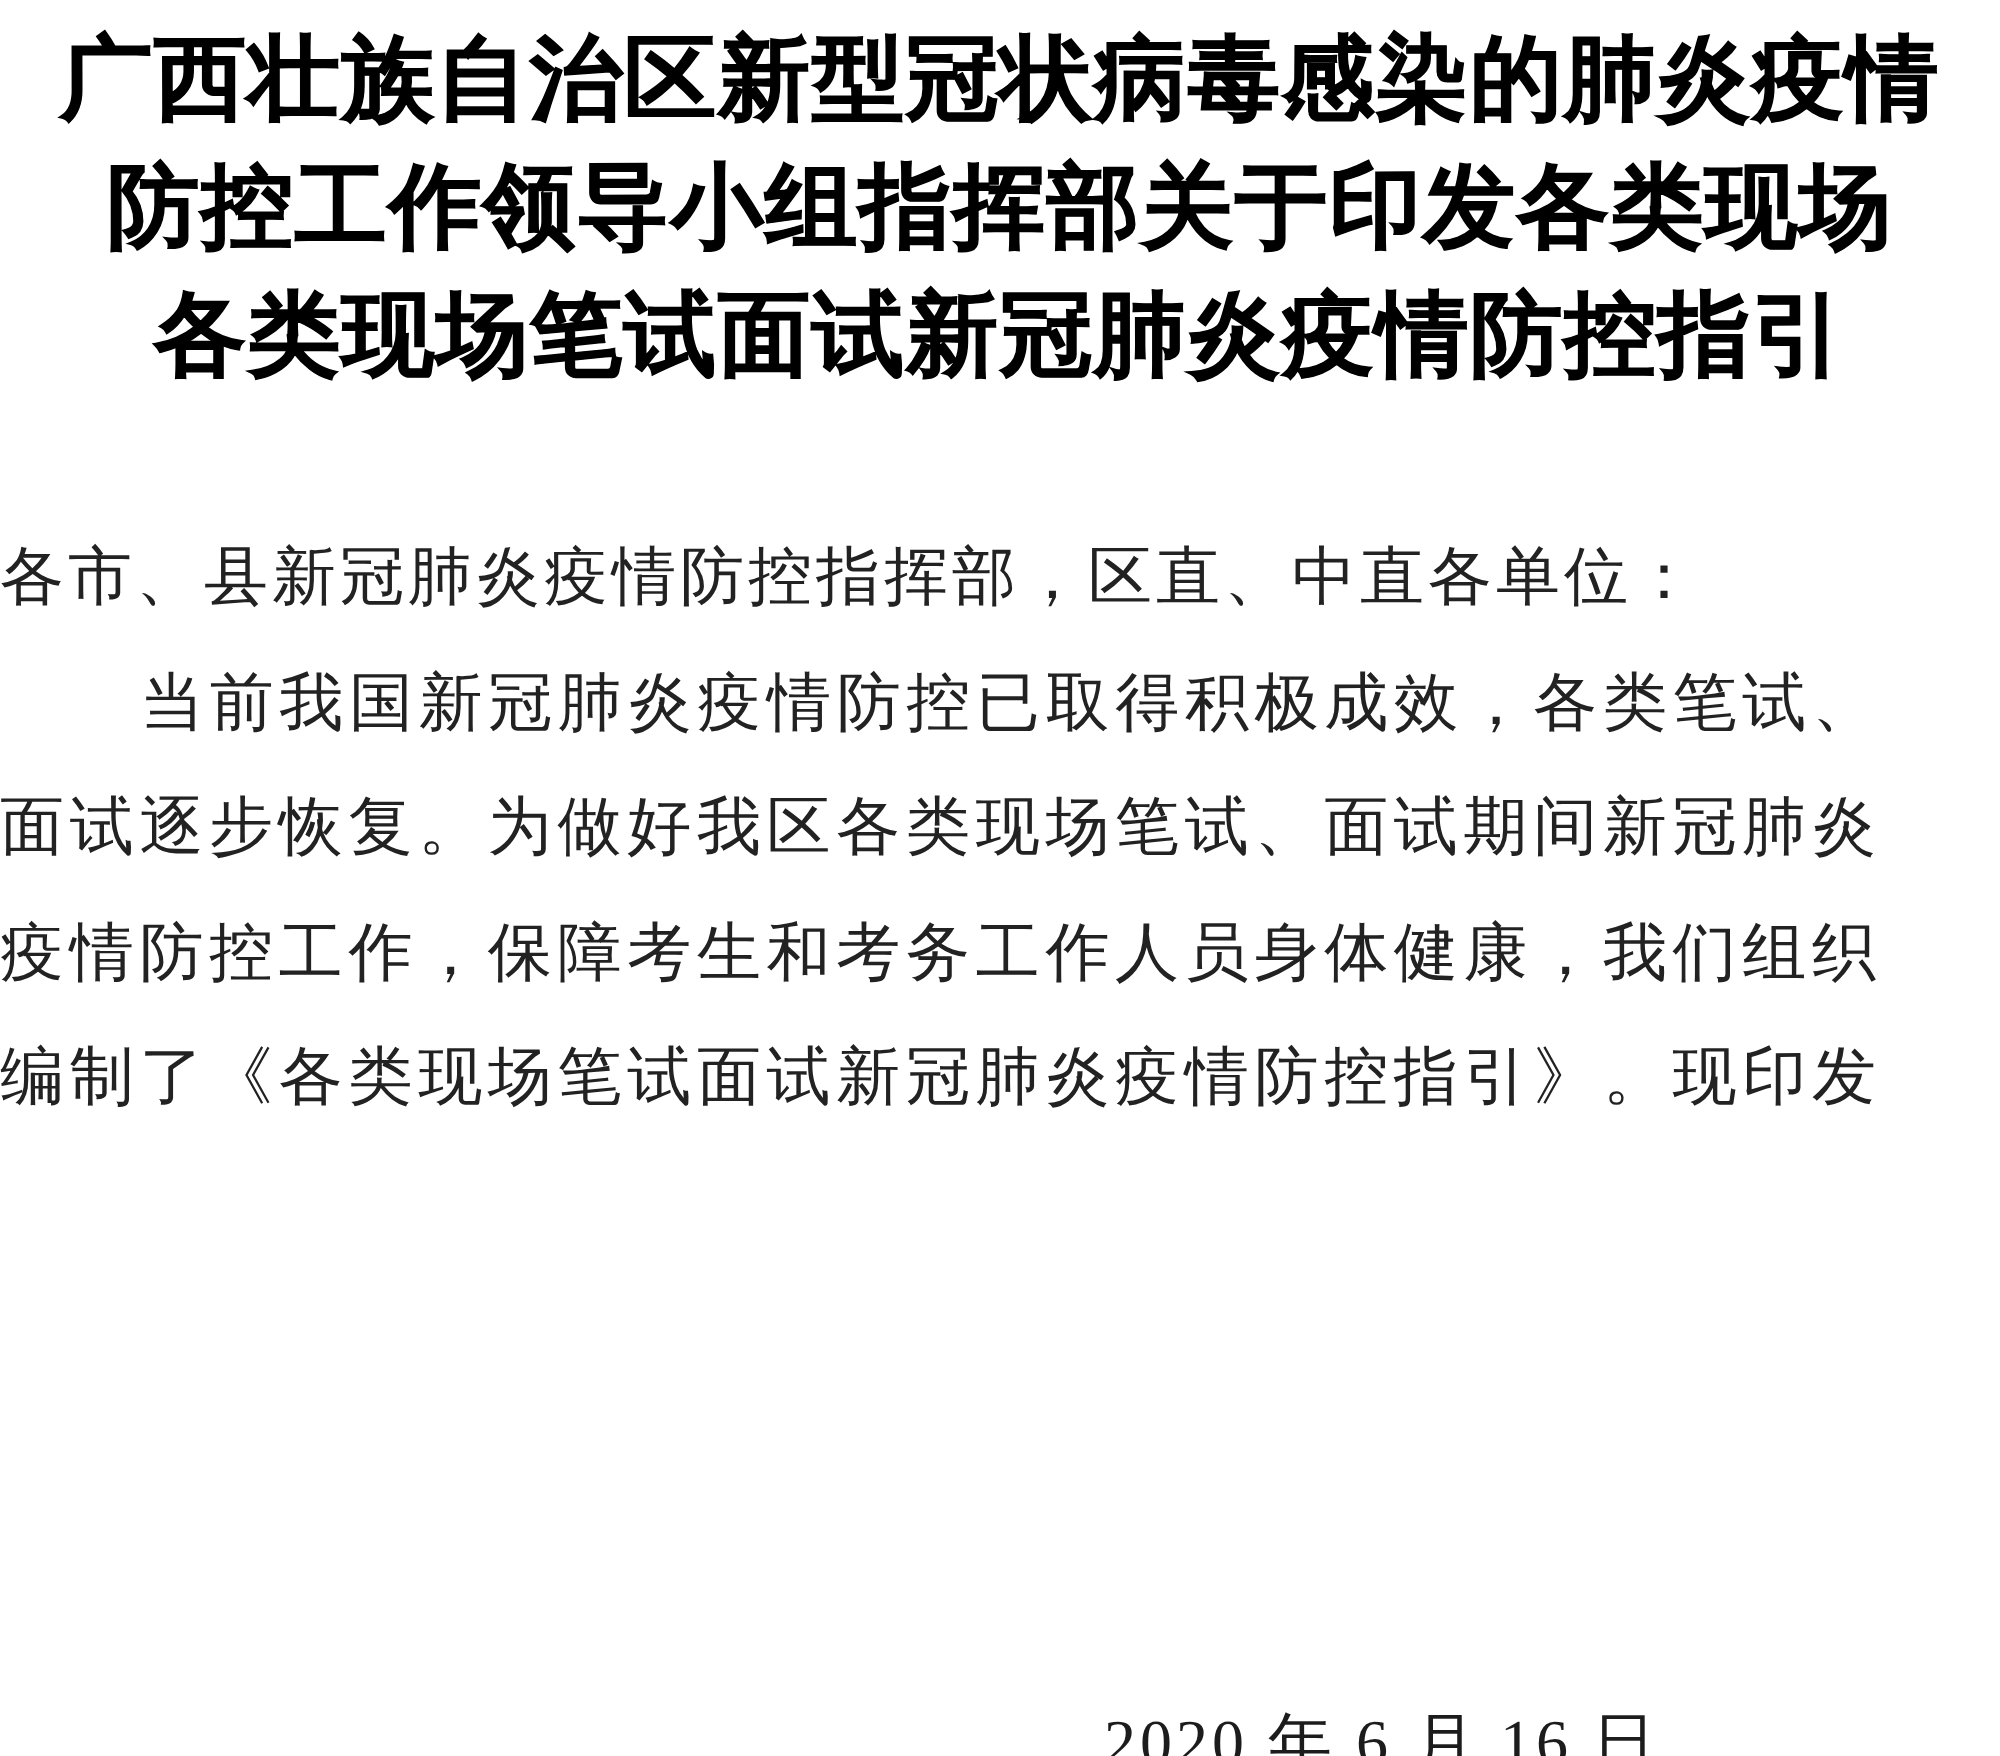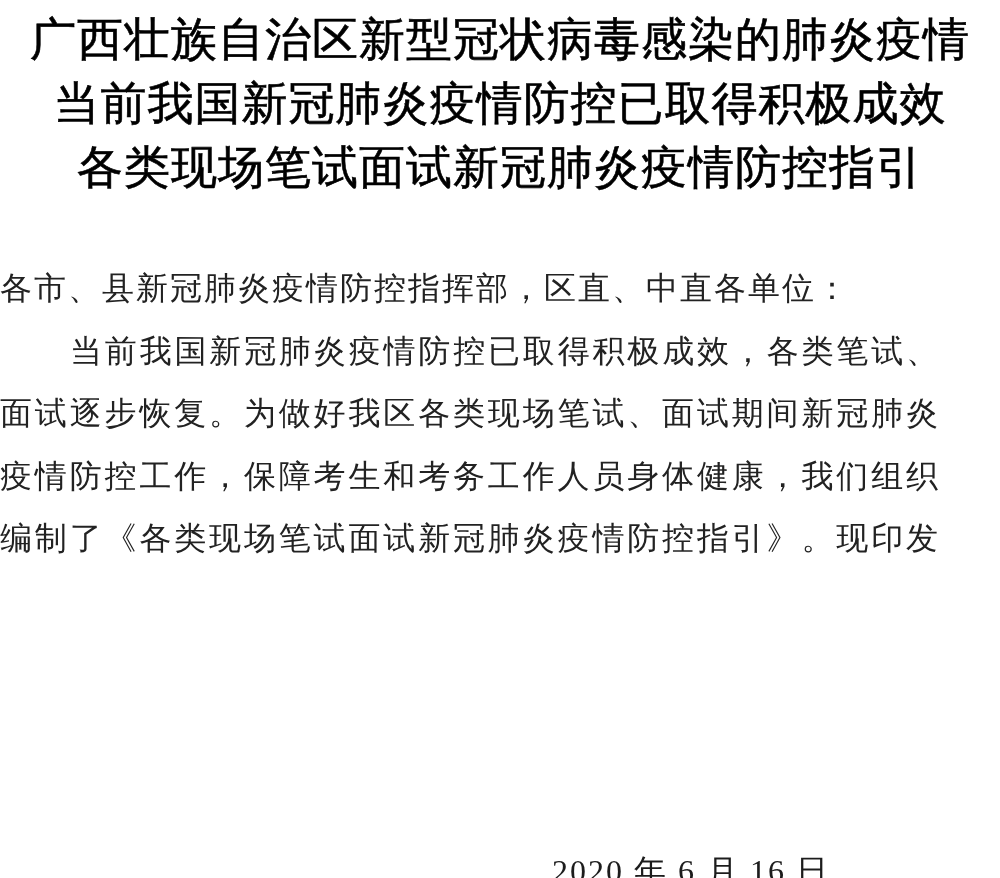--- a/index.html
+++ b/index.html
@@ -14,21 +14,21 @@
     height: 878px;
     background: #ffffff;
     overflow: hidden;
     font-family: "Liberation Serif", "DejaVu Serif", serif;
   }
 
   .doc-title {
     padding-top: 8px;
     text-align: center;
     font-size: 46px;
-    font-weight: 400;
+    font-weight: 700;
     line-height: 64px;
     letter-spacing: 1px;
     color: #000000;
     -webkit-text-stroke: 0.6px #000;
   }
 
   .doc-body {
     margin-top: 57px;
     width: 940px;
     font-size: 32px;
@@ -62,21 +62,21 @@
     white-space: nowrap;
   }
 </style>
 </head>
 <body>
 
 <div class="page">
 
   <h1 class="doc-title">
     <div class="title-line">广西壮族自治区新型冠状病毒感染的肺炎疫情</div>
-    <div class="title-line">当前我国新冠肺炎疫情防控已取得积极成效</div>
+    <div class="title-line">防控工作领导小组指挥部关于印发各类现场</div>
     <div class="title-line">各类现场笔试面试新冠肺炎疫情防控指引</div>
   </h1>
 
   <div class="doc-body">
     <div class="body-line">各市、县新冠肺炎疫情防控指挥部，区直、中直各单位：</div>
     <div class="body-line justified indented">当前我国新冠肺炎疫情防控已取得积极成效，各类笔试、</div>
     <div class="body-line justified">面试逐步恢复。为做好我区各类现场笔试、面试期间新冠肺炎</div>
     <div class="body-line justified">疫情防控工作，保障考生和考务工作人员身体健康，我们组织</div>
     <div class="body-line justified">编制了《各类现场笔试面试新冠肺炎疫情防控指引》。现印发</div>
   </div>

